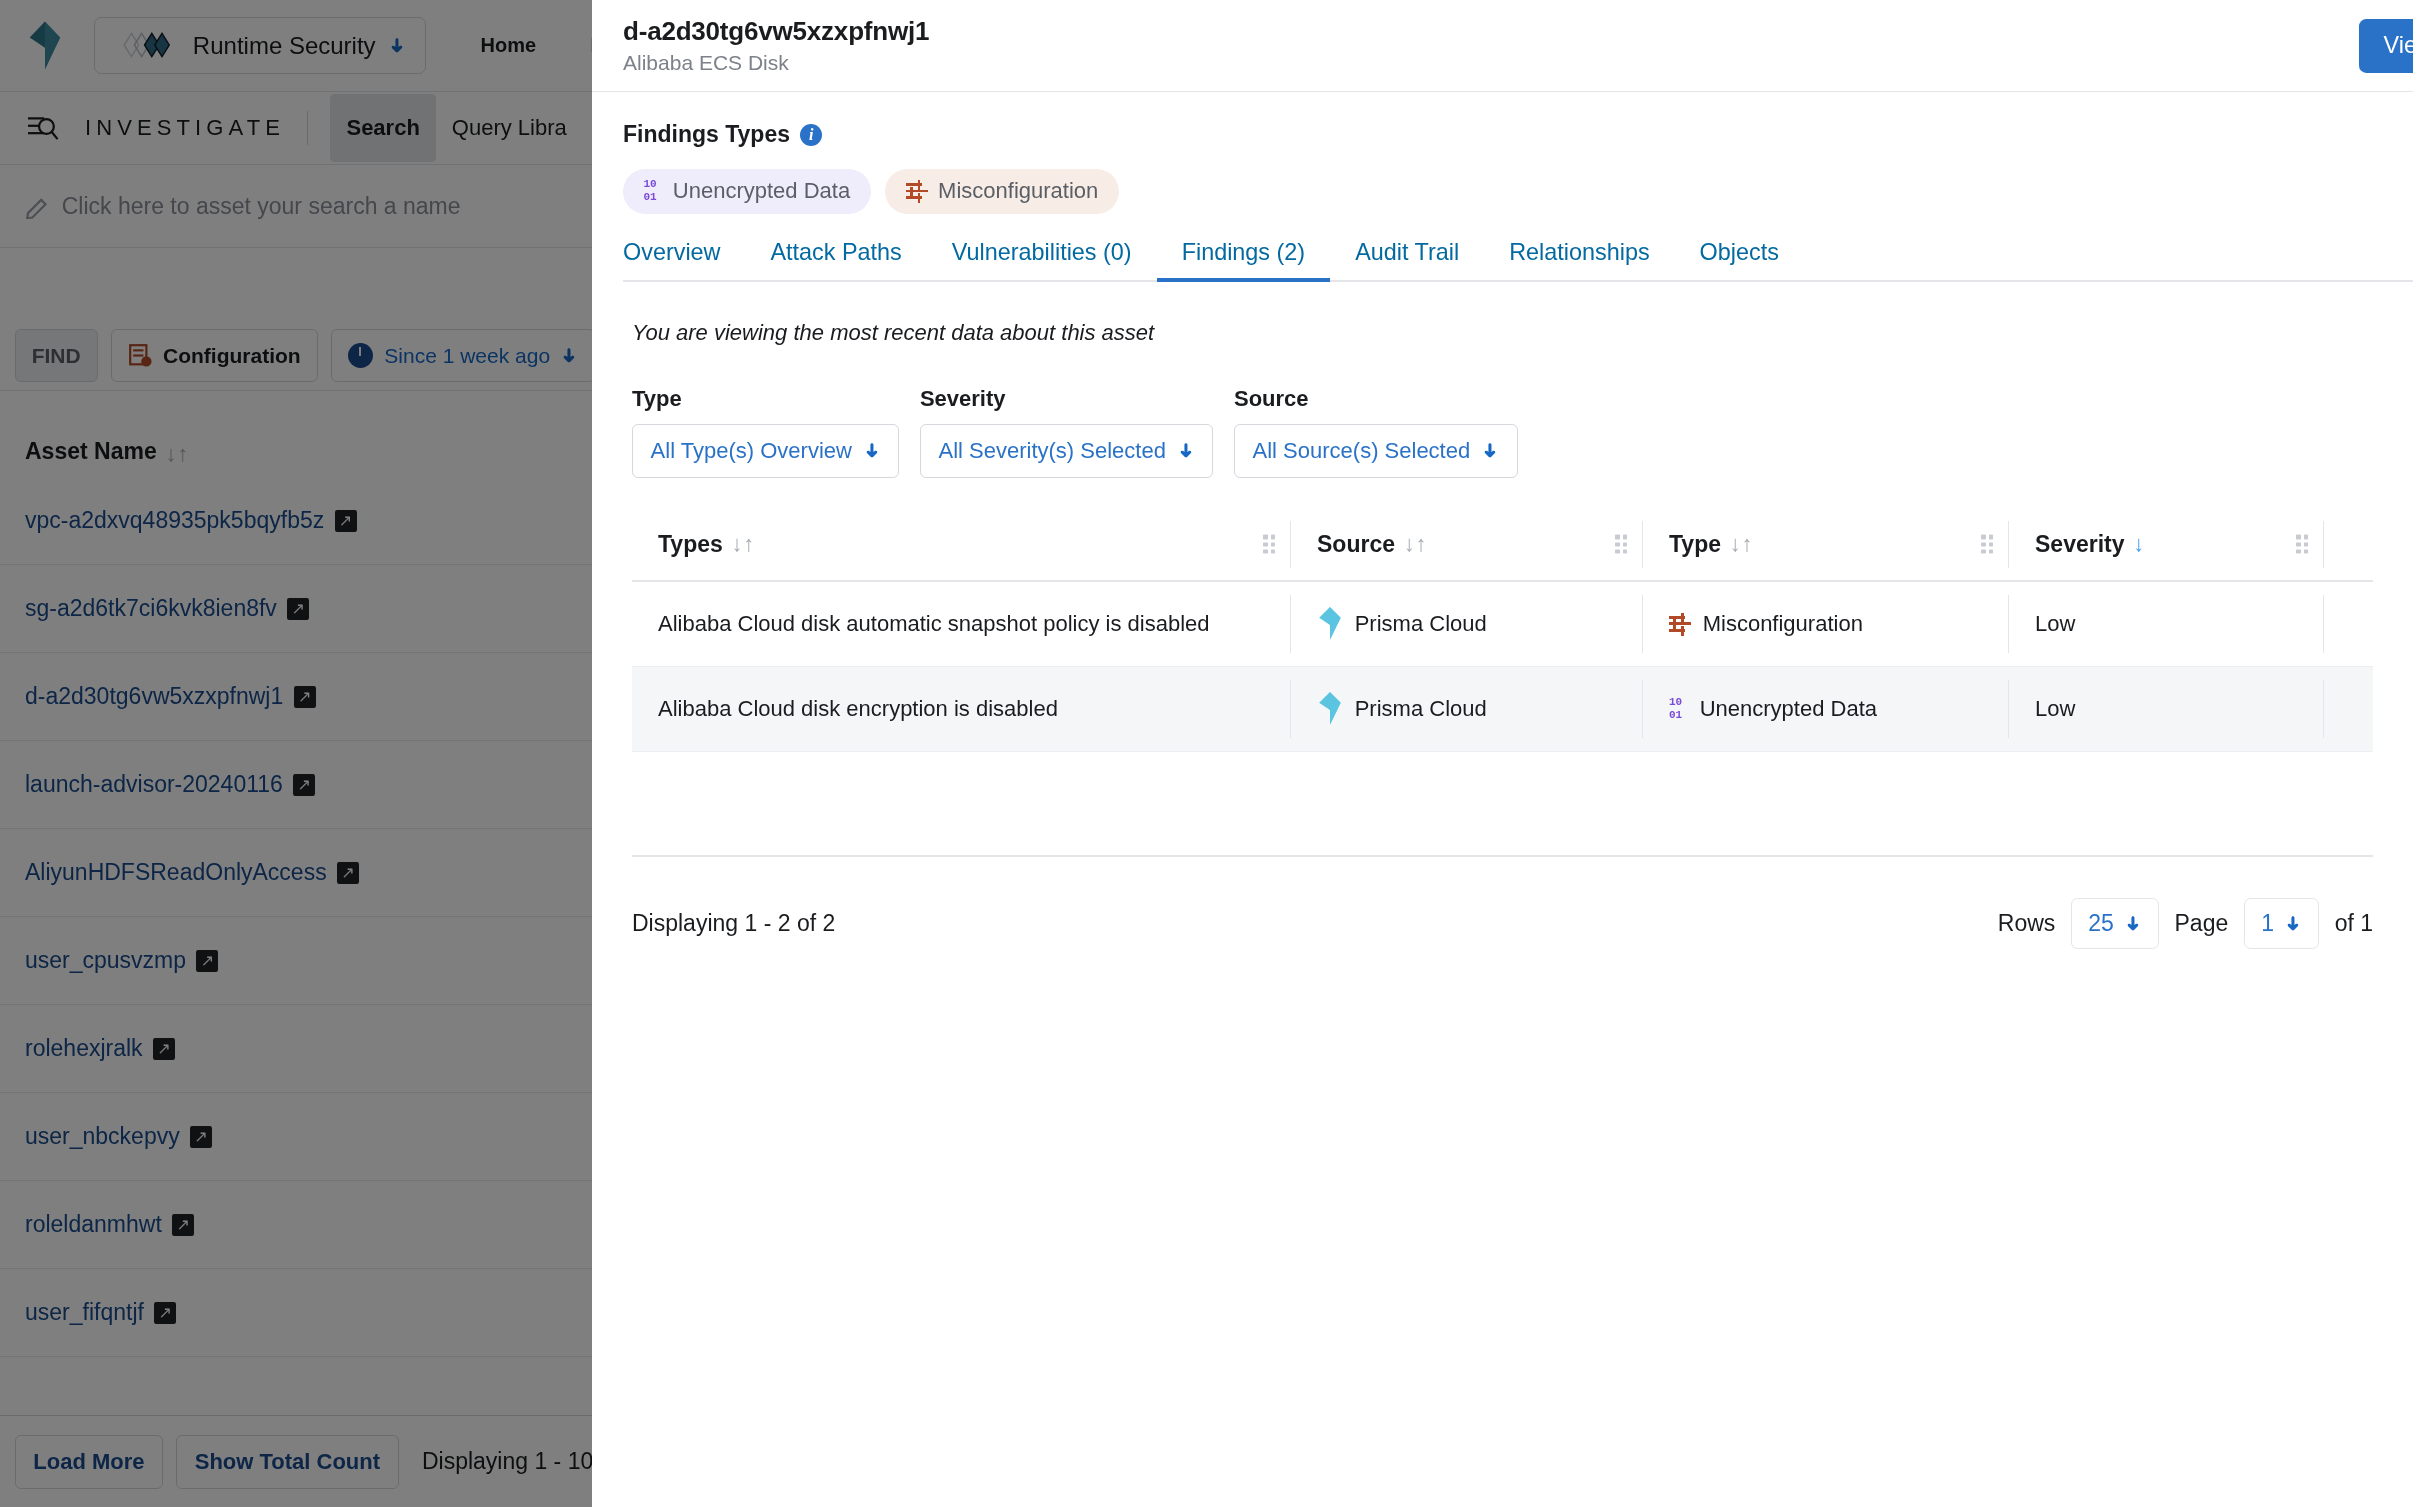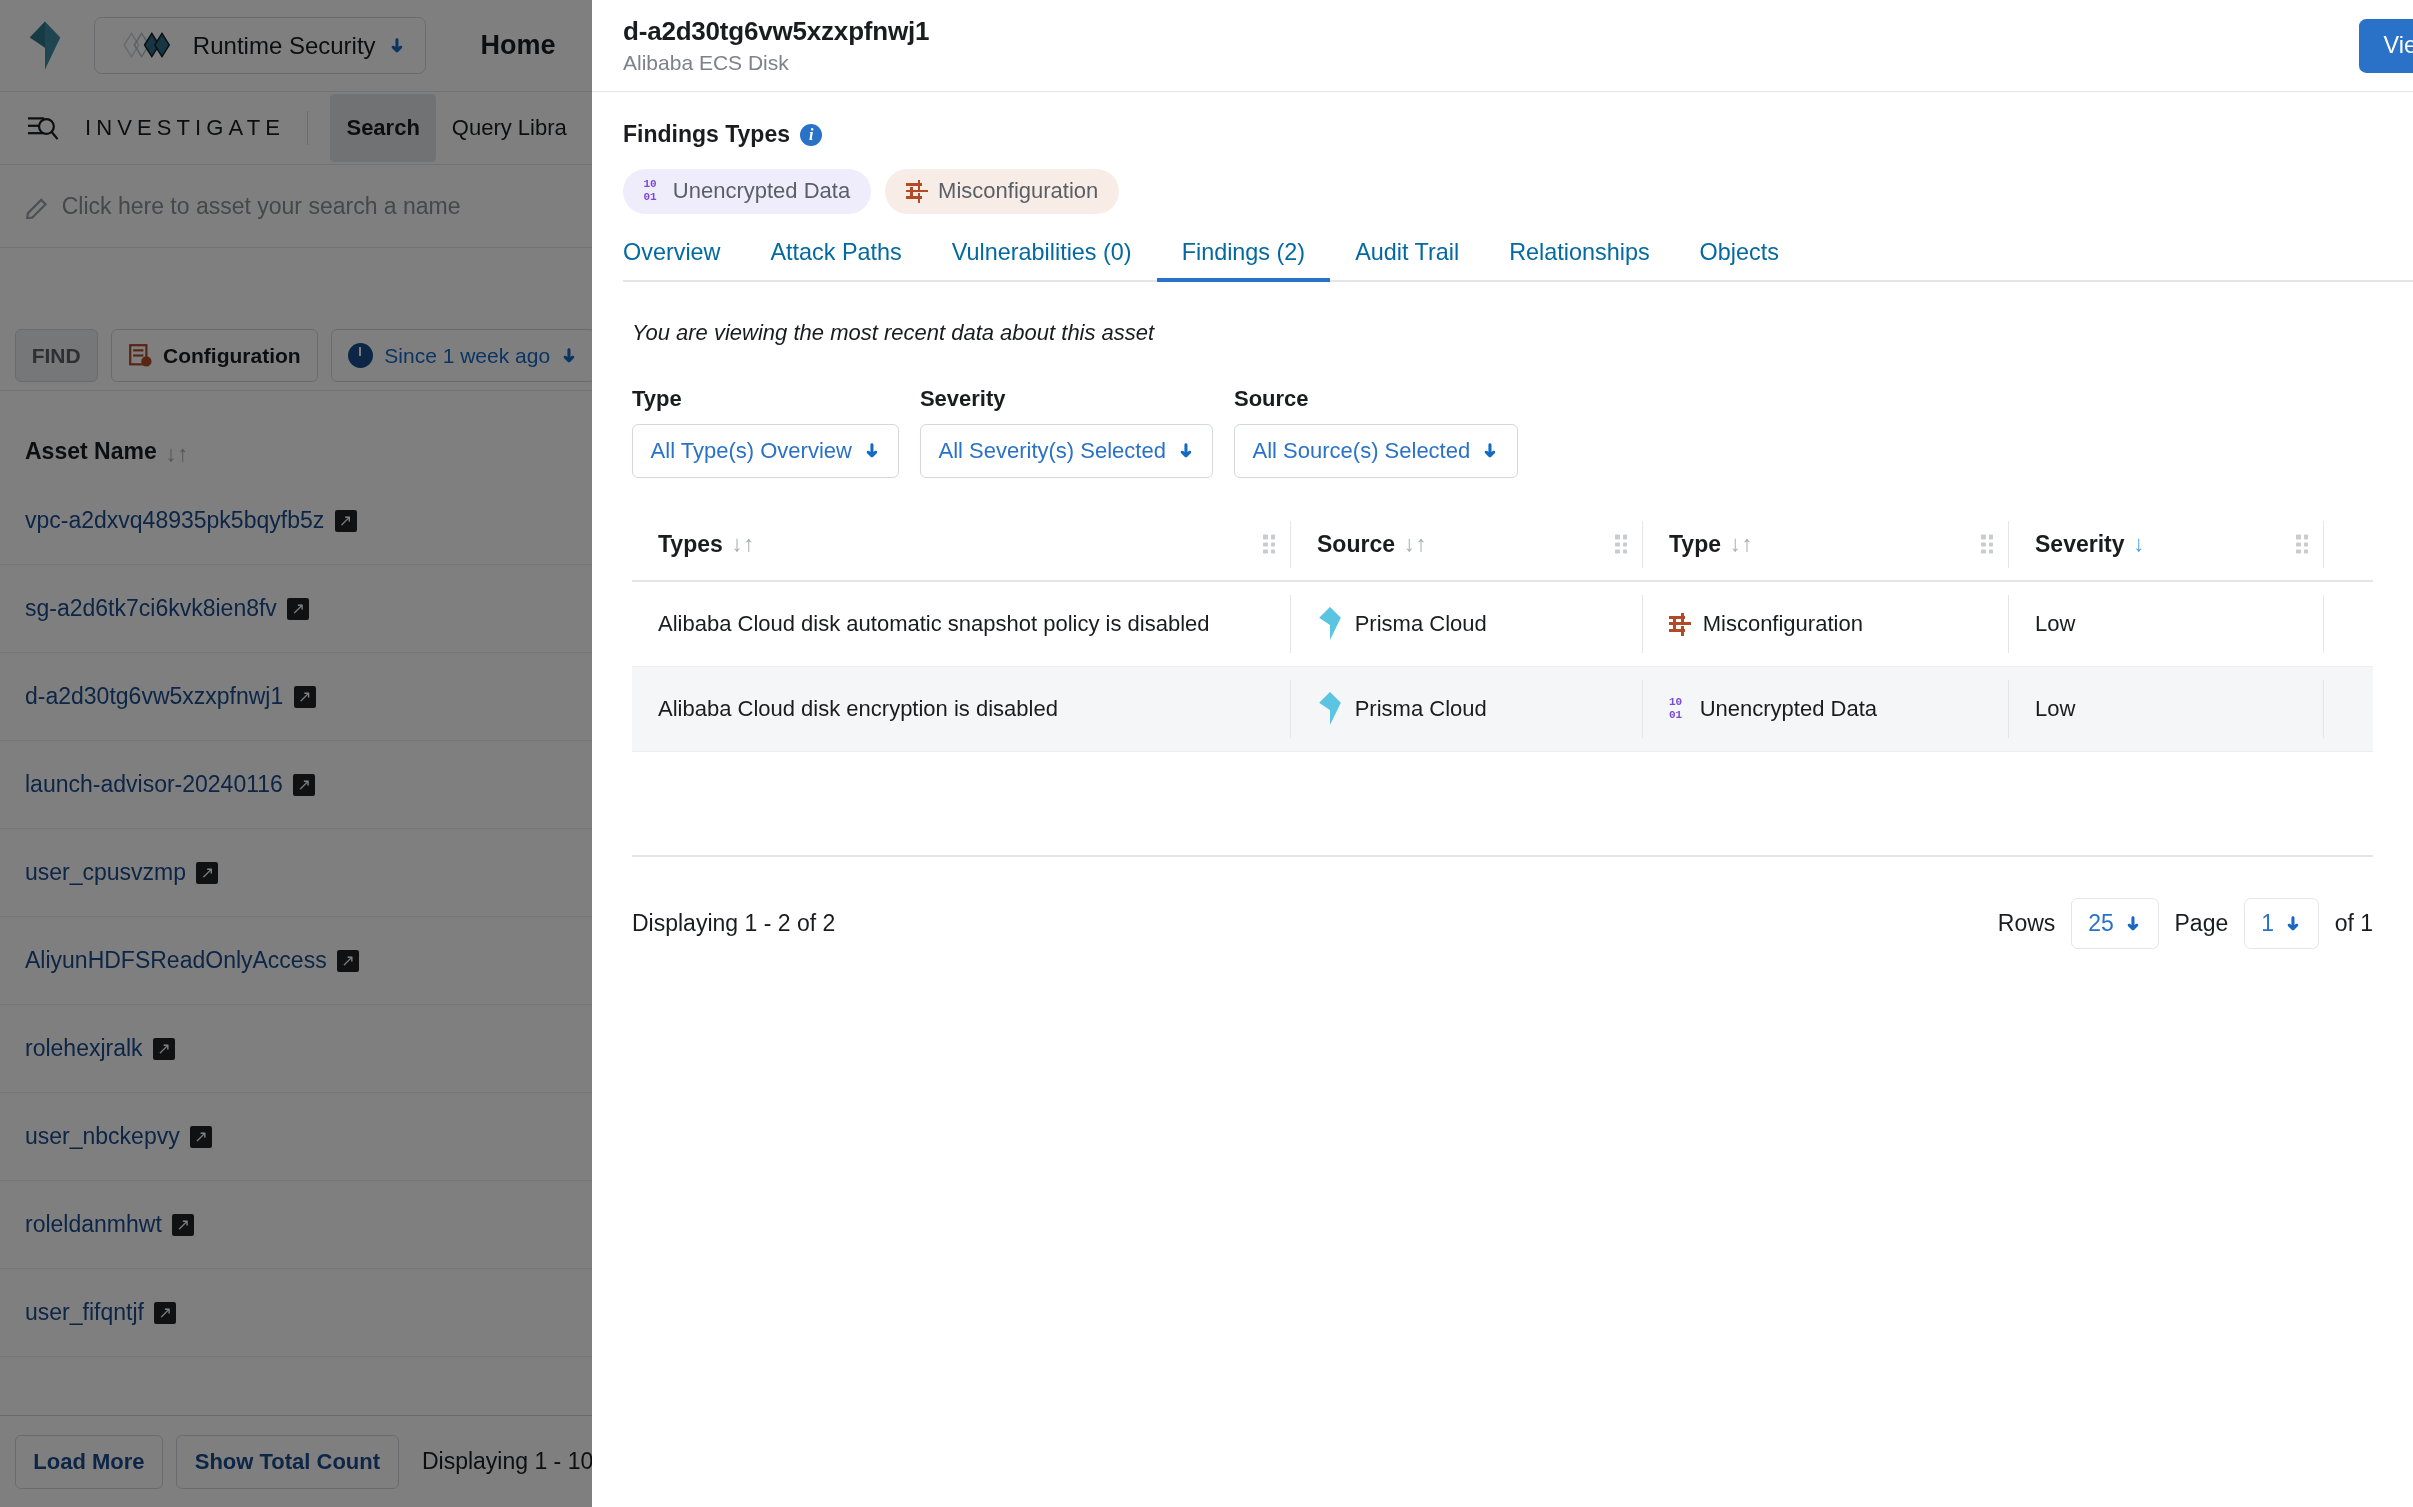--- a/index.html
+++ b/index.html
@@ -27,21 +27,21 @@
     display: flex; align-items: center; padding-left: 14.7px; gap: 10.3px;
   }
   .brand-logo { width: 40px; height: 51px; position: relative; margin-left: 10.3px; margin-right: 5.9px; }
   .tenant-pill {
     display: flex; align-items: center; gap: 14.7px;
     border: 1.5px solid #d4d7dc; border-radius: 7.3px;
     height: 57px; padding: 0 19px; margin-left: 13px;
   }
   .tenant-name { font-size: 24px; color: #1a1c1f; font-weight: 400; white-space: nowrap; }
   .chev { color: #1668c4; font-size: 22px; font-weight: bold; }
-  .nav-link { font-size: 27px; color: #1a1c1f; font-weight: 600; margin-left: 44px; white-space: nowrap; }
+  .nav-link { font-size: 20px; color: #1a1c1f; font-weight: 600; margin-left: 44px; white-space: nowrap; }
 
   
   .subnav {
     position: absolute; top: 92px; left: 0; width: 2413px; height: 73px;
     background: #fff; border-bottom: 1.5px solid #e3e5e8;
     display: flex; align-items: center; padding-left: 25px; gap: 0;
   }
   .investigate-icon { width: 34px; height: 34px; position: relative; margin-right: 26px; }
   .investigate-label { font-size: 22px; letter-spacing: 5.1px; color: #1a1c1f; font-weight: 400; }
   .subnav-divider { width: 1.5px; height: 34px; background: #d4d7dc; margin: 0 22px; }
@@ -363,25 +363,25 @@
         </div>
         <div class="asset-row">
           <span class="asset-link">d-a2d30tg6vw5xzxpfnwj1</span>
           <span class="ext-icon"></span>
         </div>
         <div class="asset-row">
           <span class="asset-link">launch-advisor-20240116</span>
           <span class="ext-icon"></span>
         </div>
         <div class="asset-row">
+          <span class="asset-link">AliyunHDFSReadOnlyAccess</span>
+          <span class="ext-icon"></span>
+        </div>
+        <div class="asset-row">
           <span class="asset-link">user_cpusvzmp</span>
-          <span class="ext-icon"></span>
-        </div>
-        <div class="asset-row">
-          <span class="asset-link">AliyunHDFSReadOnlyAccess</span>
           <span class="ext-icon"></span>
         </div>
         <div class="asset-row">
           <span class="asset-link">rolehexjralk</span>
           <span class="ext-icon"></span>
         </div>
         <div class="asset-row">
           <span class="asset-link">user_nbckepvy</span>
           <span class="ext-icon"></span>
         </div>

